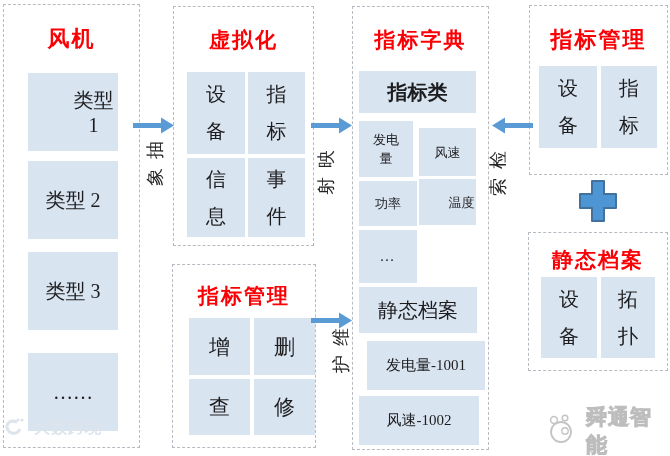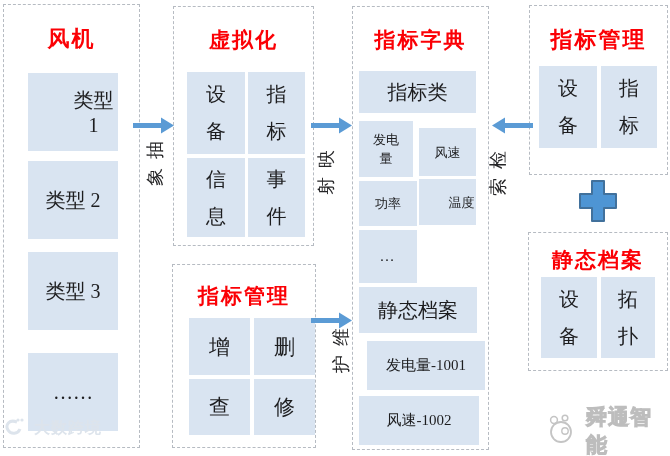--- a/index.html
+++ b/index.html
@@ -66,21 +66,21 @@
   <div class="group" style="left:172px;top:264px;width:144px;height:184px;">
     <div class="gtitle" style="margin-top:20px;font-size:21px;">指标管理</div>
     <div class="cell" style="left:16px;top:53px;width:61px;height:57px;font-size:21px;">增</div>
     <div class="cell" style="left:81px;top:53px;width:61px;height:57px;font-size:21px;">删</div>
     <div class="cell" style="left:16px;top:114px;width:61px;height:56px;font-size:21px;">查</div>
     <div class="cell" style="left:81px;top:114px;width:61px;height:56px;font-size:21px;">修</div>
   </div>
 
   <div class="group" style="left:352px;top:6px;width:137px;height:444px;">
     <div class="gtitle" style="margin-top:22px;font-size:21px;">指标字典</div>
-    <div class="cell" style="left:6px;top:64px;width:117px;height:42px;font-size:20px;">指标类</div>
+    <div class="cell" style="left:6px;top:64px;width:117px;height:42px;font-size:20px;font-weight:bold;">指标类</div>
     <div class="cell dict-s" style="left:6px;top:114px;width:54px;height:56px;">发电
 量</div>
     <div class="cell dict-s" style="left:66px;top:121px;width:57px;height:48px;">风速</div>
     <div class="cell dict-s" style="left:6px;top:174px;width:58px;height:45px;">功率</div>
     <div class="cell dict-s" style="left:66px;top:172px;width:57px;height:46px;padding-left:28px;">温度</div>
     <div class="cell" style="left:6px;top:223px;width:58px;height:53px;font-size:15px;letter-spacing:2px;">…</div>
     <div class="cell" style="left:6px;top:280px;width:118px;height:46px;font-size:20px;">静态档案</div>
     <div class="cell" style="left:14px;top:334px;width:118px;height:49px;font-size:15px;">发电量-1001</div>
     <div class="cell" style="left:6px;top:389px;width:120px;height:49px;font-size:15px;">风速-1002</div>
   </div>

